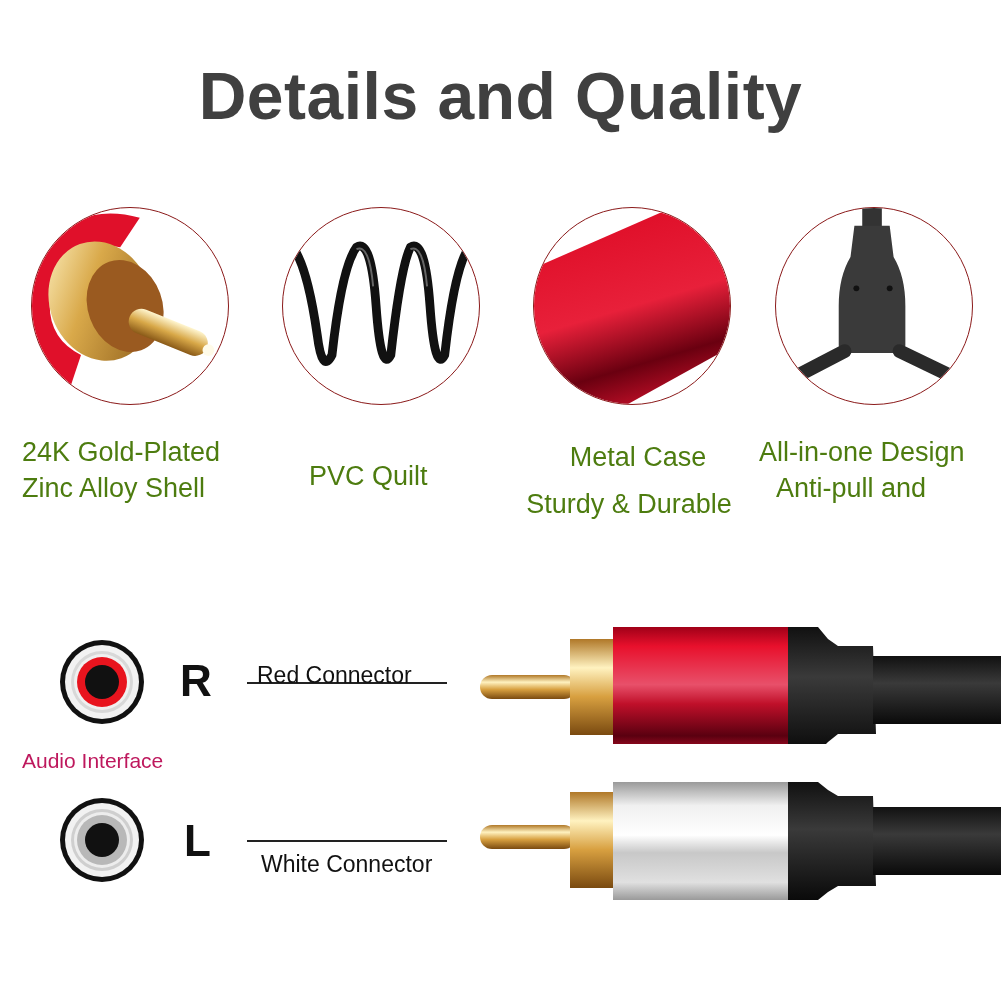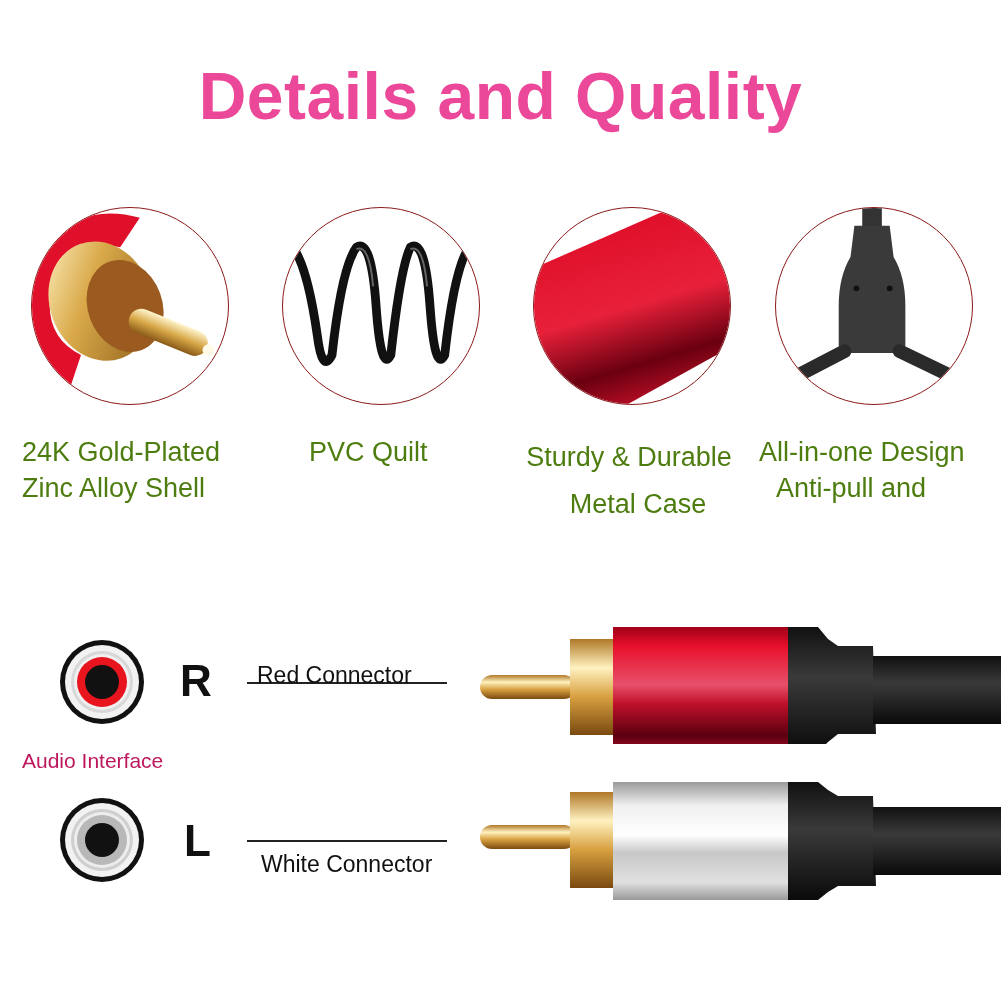--- a/index.html
+++ b/index.html
@@ -2,21 +2,21 @@
 <html><head>
 <meta charset="utf-8">
 <style>
   * { margin:0; padding:0; box-sizing:border-box; }
   html, body { width:1001px; height:1001px; background:#ffffff; overflow:hidden; }
   body { position:relative; font-family:"Liberation Sans", sans-serif; color:#111; }
 
   .title {
     position:absolute; left:0; top:58px; width:1001px; text-align:center;
     font-family:"Liberation Sans", sans-serif; font-weight:bold; font-size:66px;
-    color:#ec4899; letter-spacing:0.5px;
+    color:#404040; letter-spacing:0.5px;
   }
 
   .circle {
     position:absolute; width:198px; height:198px; border-radius:50%;
     border:1.5px solid #8b1a1a; overflow:hidden; background:#fff;
   }
   .circle svg { width:100%; height:100%; display:block; }
 
   .feat { position:absolute; font-size:27px; color:#4d7c0f; line-height:36px; white-space:nowrap; }
 
@@ -84,26 +84,26 @@
       <circle cx="116" cy="82" r="3" fill="#111"></circle>
     <path d="M70 146 L20 172" stroke="#2a2a2a" stroke-width="14" stroke-linecap="round"></path>
     <path d="M126 146 L180 172" stroke="#2a2a2a" stroke-width="14" stroke-linecap="round"></path>
   </svg>
 </div>
 
 <div class="feat" style="left:22px; top:434px;">
   <div>24K Gold-Plated</div>
   <div>Zinc Alloy Shell</div>
 </div>
-<div class="feat" style="left:309px; top:434px;">
+<div class="feat" style="left:309px; top:458px;">
   <div>PVC Quilt</div>
 </div>
 <div class="feat" style="left:514px; top:434px; text-align:center; width:230px; line-height:47px;">
+  <div style="padding-left:18px;">Metal Case</div>
   <div>Sturdy &amp; Durable</div>
-  <div style="padding-left:18px;">Metal Case</div>
 </div>
 <div class="feat" style="left:759px; top:434px;">
   <div>All-in-one Design</div>
   <div style="padding-left:17px;">Anti-pull and</div>
 </div>
 
 <div class="jack" style="left:58px; top:638px; width:88px; height:88px;">
   <svg viewBox="0 0 88 88" width="88" height="88">
     <circle cx="44" cy="44" r="42" fill="#111"></circle>
     <circle cx="44" cy="44" r="37" fill="#f2f2f2"></circle>

